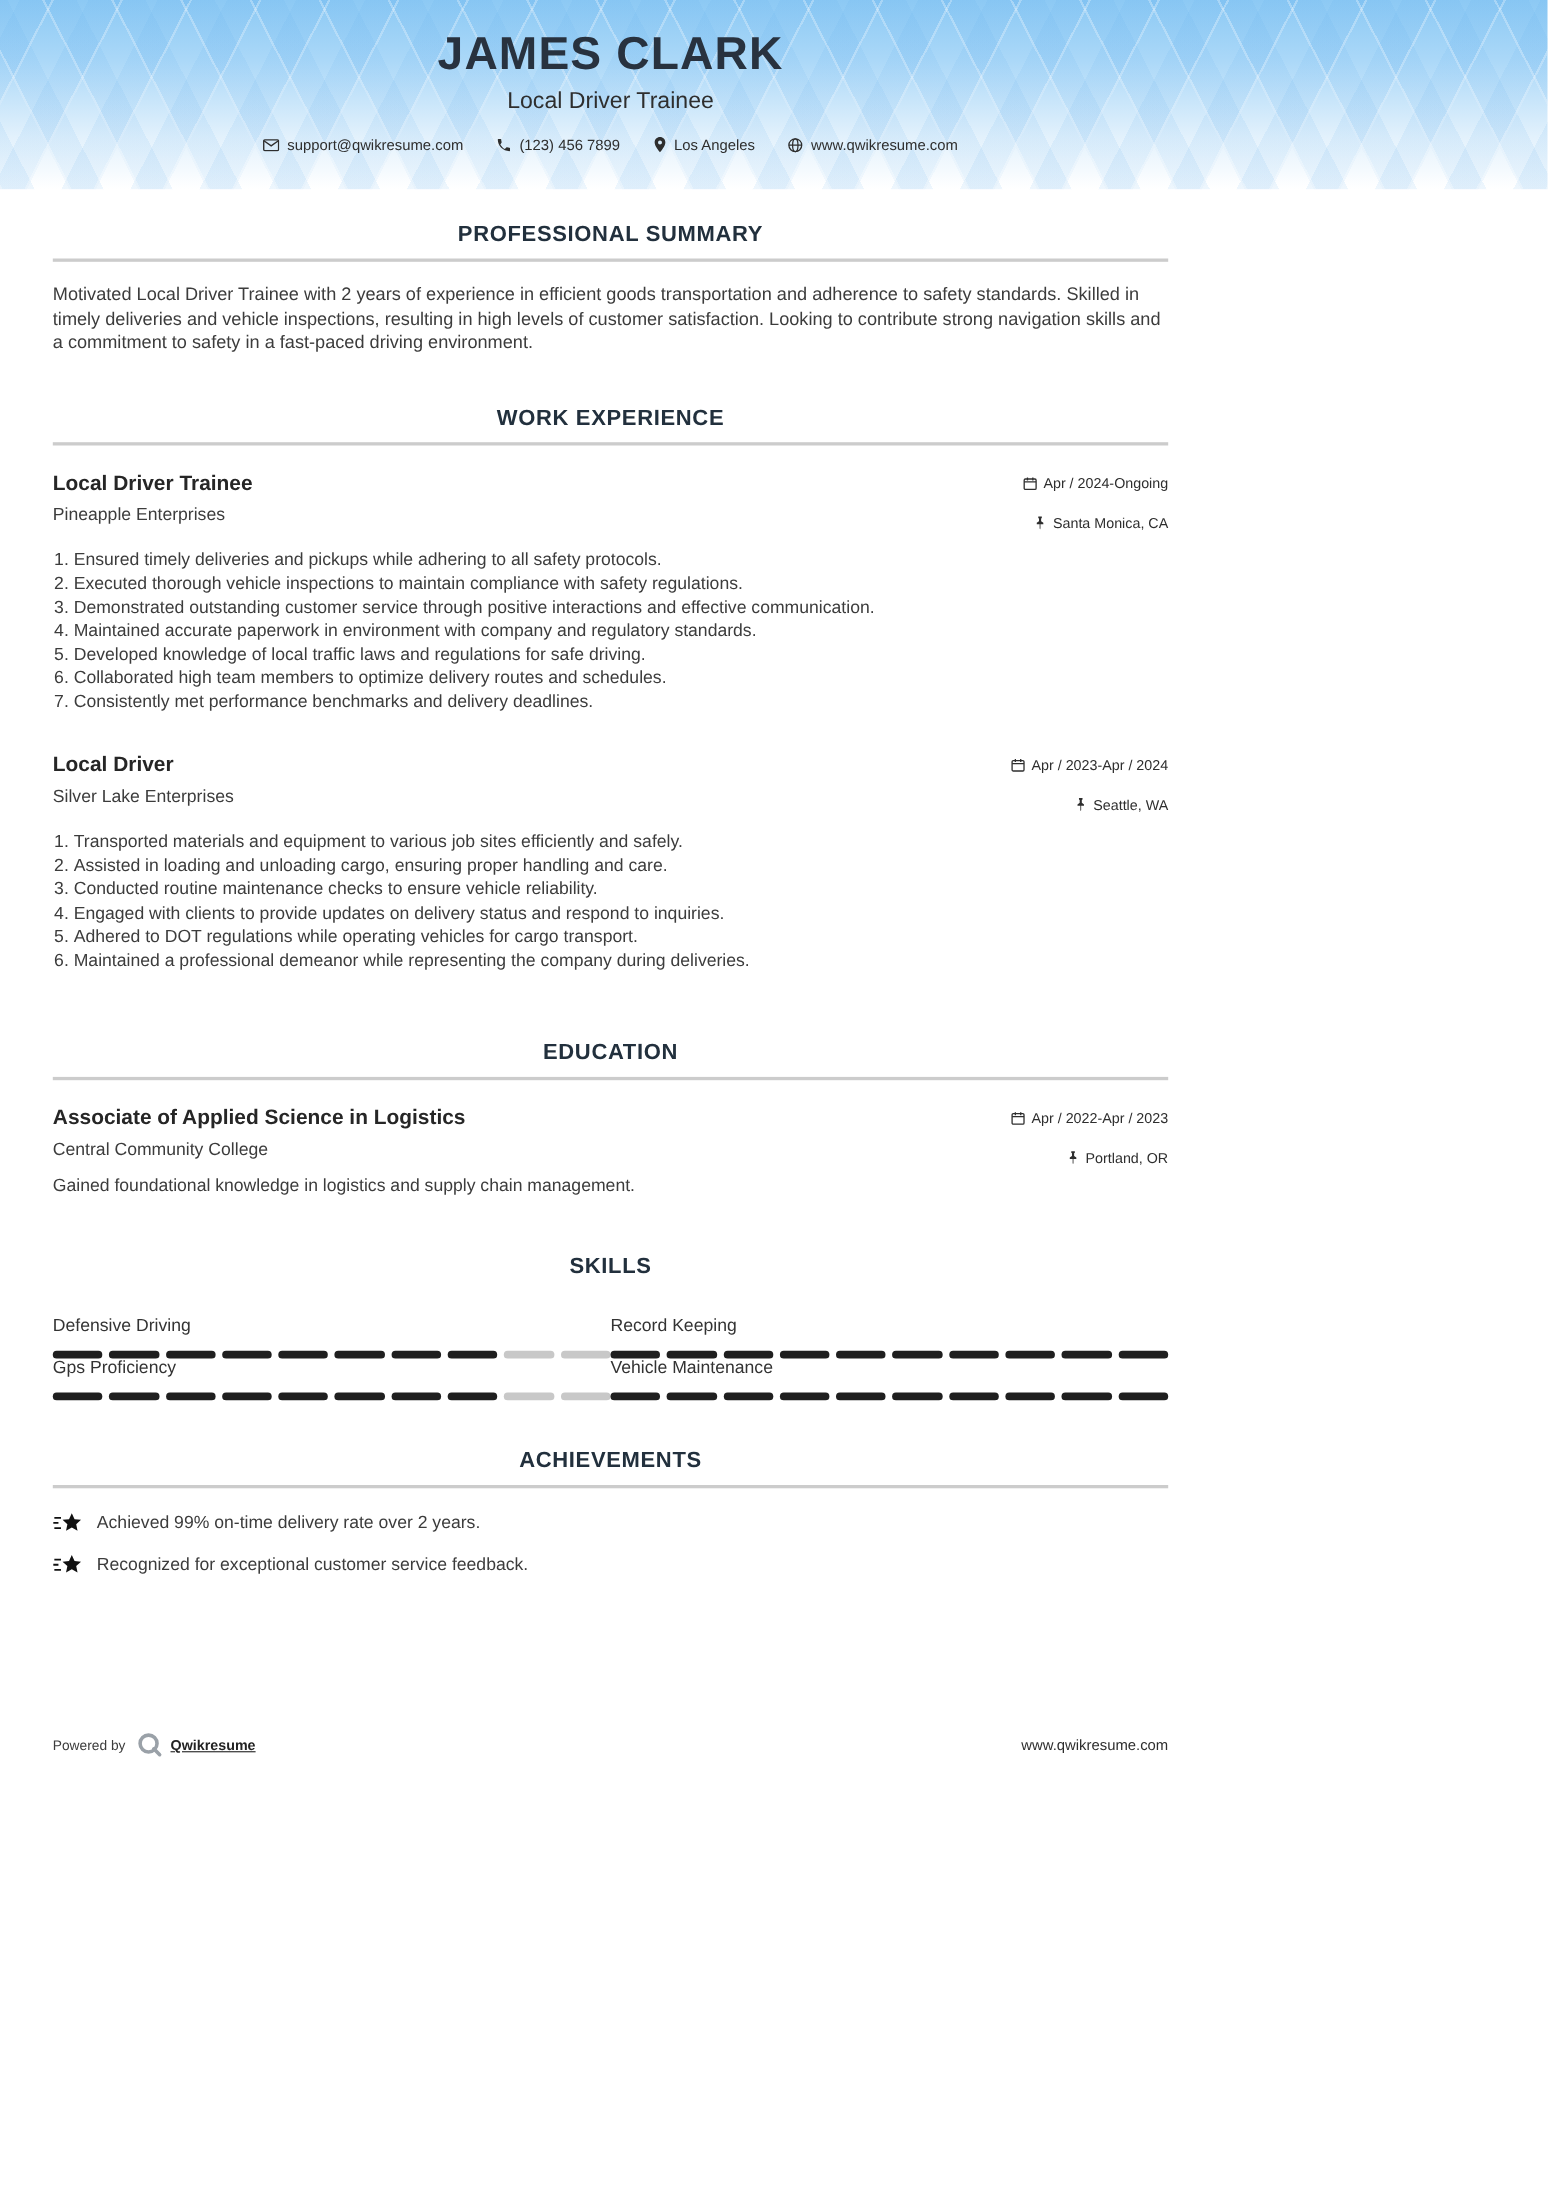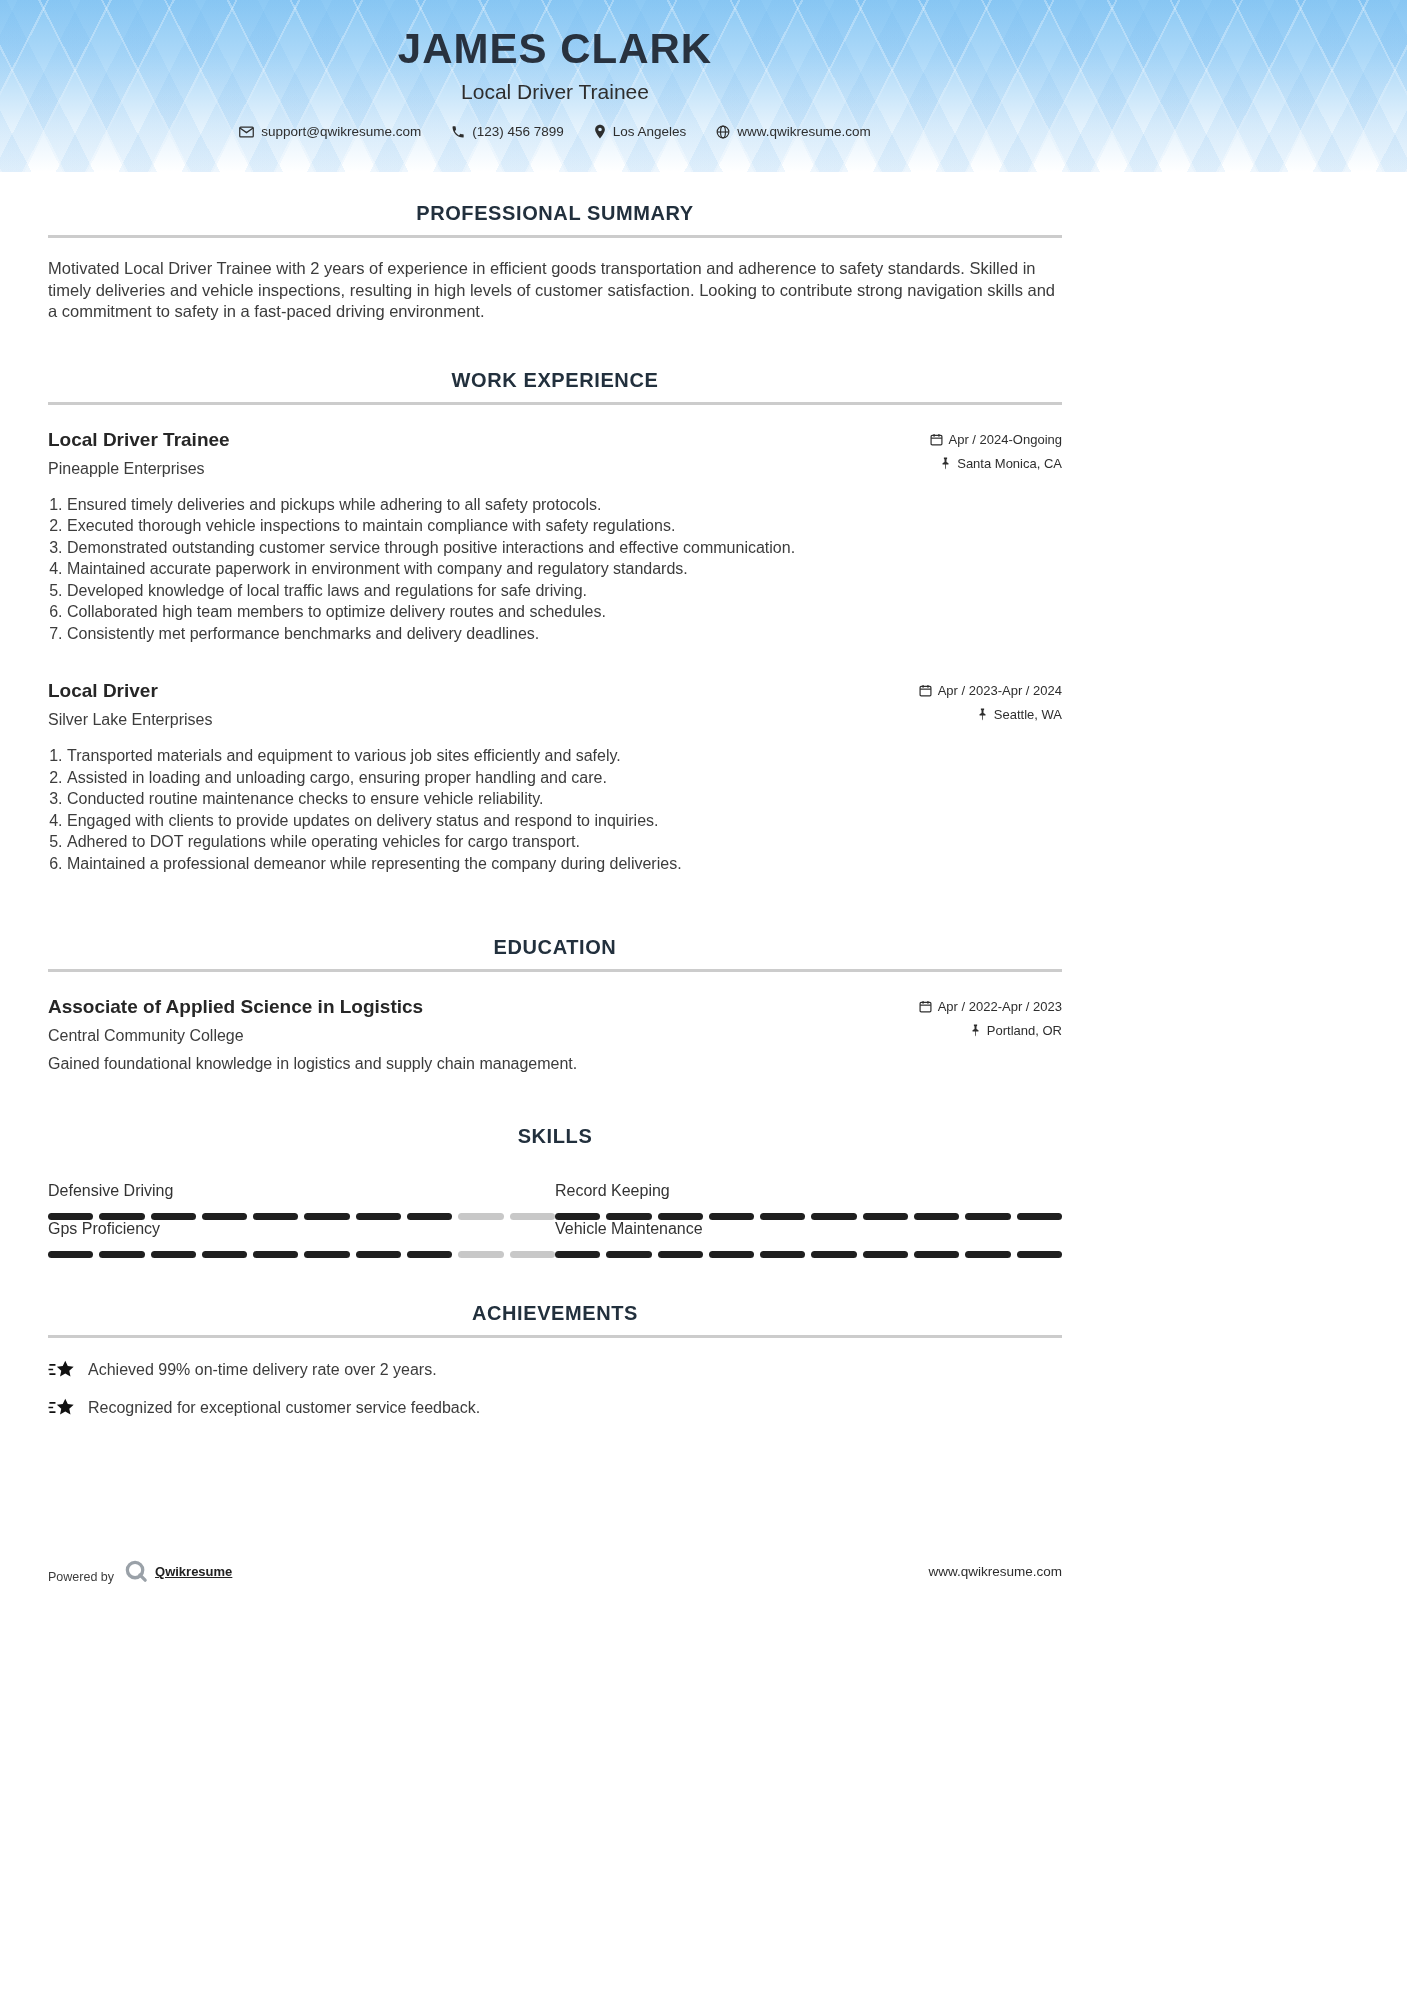--- a/index.html
+++ b/index.html
@@ -47,21 +47,21 @@
 
   .summary-section { margin-top: 30px; }
   .summary-text { margin-top: 20px; font-size: 16.5px; line-height: 21.5px; color: #3c3c3c; }
 
   .experience-section { margin-top: 46px; }
   .job { margin-top: 24px; }
   .job + .job { margin-top: 36px; }
   .job-head, .edu-head { display: flex; justify-content: space-between; align-items: flex-start; }
   .job-role { font-size: 19px; font-weight: 600; color: #262626; }
   .job-company { margin-top: 9px; font-size: 16px; color: #3c3c3c; }
-  .meta-col { display: flex; flex-direction: column; align-items: flex-end; gap: 9px; padding-top: 3px; }
+  .meta-col { display: flex; flex-direction: column; align-items: flex-end; gap: 21px; padding-top: 3px; }
   .meta-line { display: flex; align-items: center; gap: 6px; font-size: 13px; color: #2e2e2e; }
   .job-bullets { margin-top: 16px; padding-left: 19px; }
   .job-bullets li { font-size: 16px; line-height: 21.5px; color: #3c3c3c; }
 
   .education-section { margin-top: 62px; }
   .edu-block { margin-top: 24px; }
   .edu-degree { font-size: 19px; font-weight: 600; color: #262626; }
   .edu-school { margin-top: 9px; font-size: 16px; color: #3c3c3c; }
   .edu-desc { margin-top: 10px; font-size: 16px; color: #3c3c3c; }
 
@@ -78,21 +78,21 @@
   .achievements-section { margin-top: 44px; }
   .achievements-list { margin-top: 20px; }
   .achievement-item { display: flex; align-items: center; gap: 12px; margin-bottom: 15px; }
   .achievement-text { font-size: 16px; color: #3c3c3c; }
 
   
   .page-footer {
     margin-top: 140px;
     display: flex; justify-content: space-between; align-items: center;
   }
-  .footer-left { display: flex; align-items: flex-end; gap: 10px; }
+  .footer-left { display: flex; align-items: center; gap: 10px; }
   .powered-by { font-size: 12.5px; color: #3c3c3c; }
   .brand-link { display: flex; align-items: center; gap: 6px; text-decoration: none; }
   .brand-name { font-size: 13px; font-weight: 700; color: #222222; text-decoration: underline; }
   .footer-site { font-size: 13.5px; color: #2e2e2e; }
 </style>
 </head>
 <body>
 
 <div class="header-band">
   <div class="header-inner">

